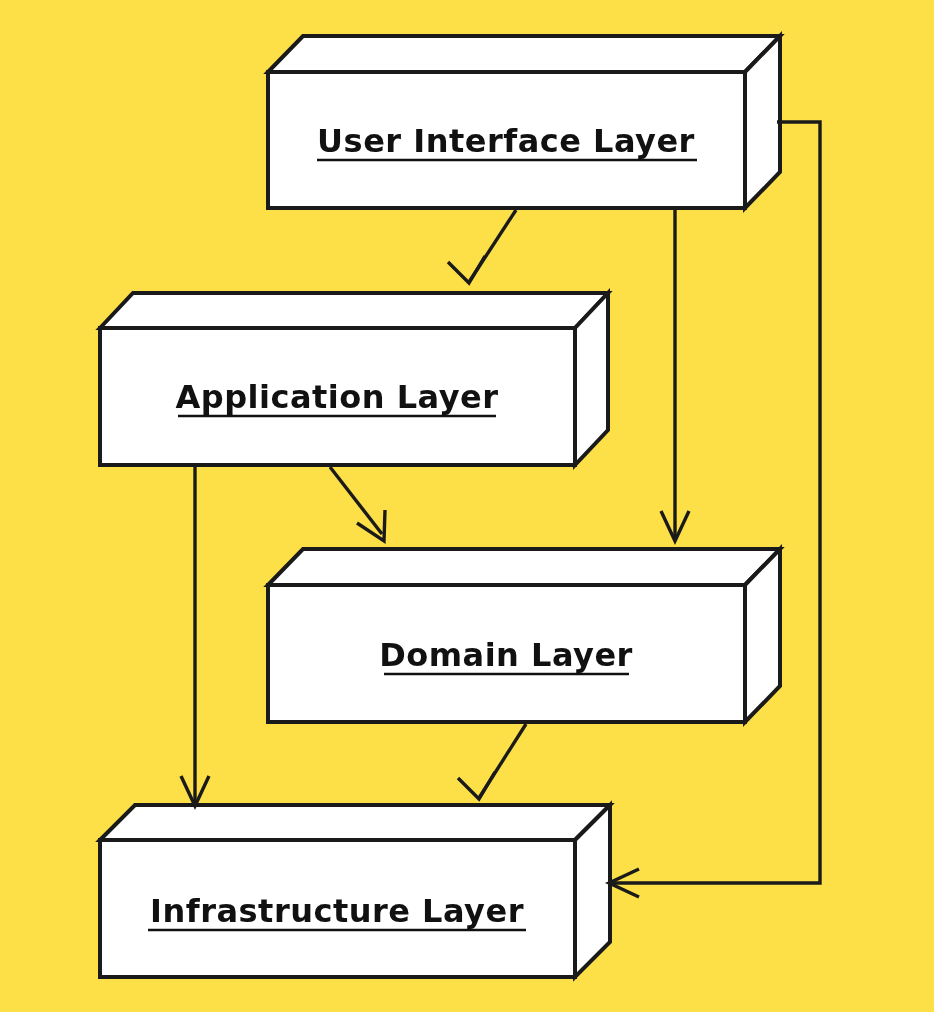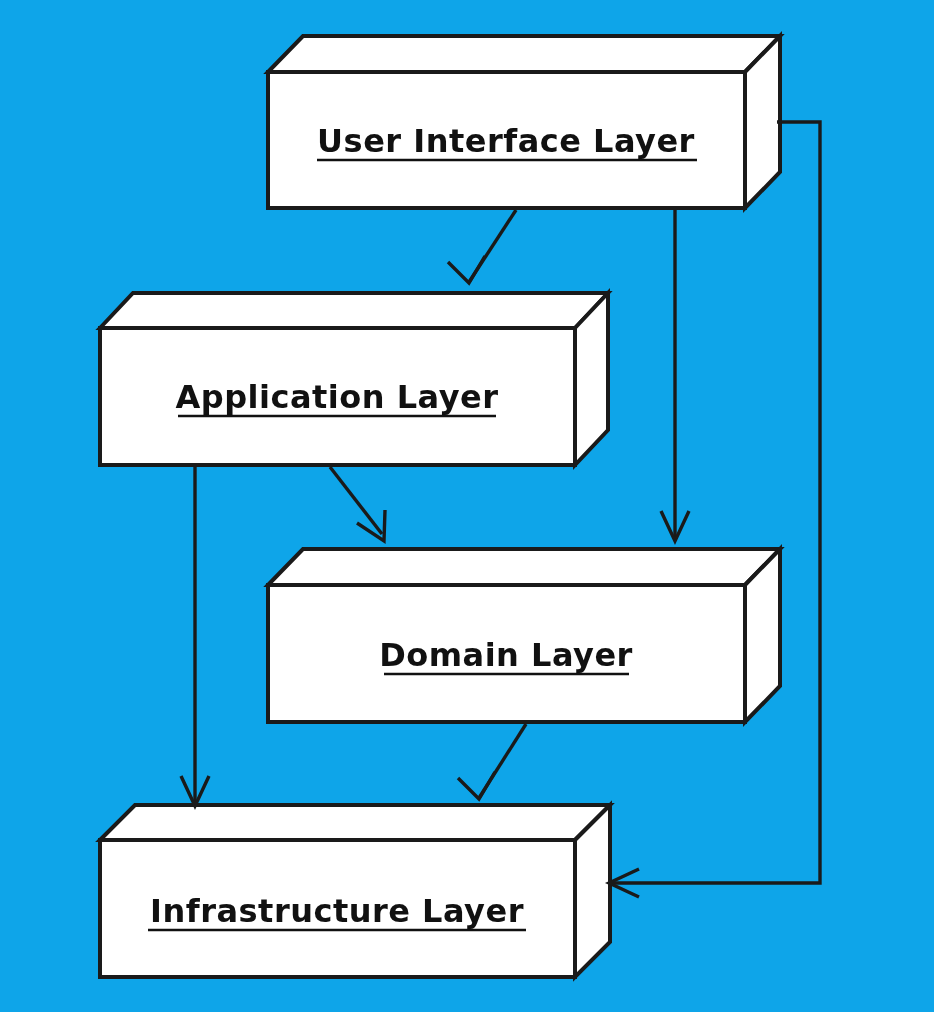--- a/index.html
+++ b/index.html
@@ -11,21 +11,21 @@
   body {
     width: 934px;
     height: 1012px;
     font-family: "DejaVu Sans", sans-serif;
     overflow: hidden;
   }
   #diagram-root {
     position: relative;
     width: 934px;
     height: 1012px;
-    background: #0ea5e9;
+    background: #fde047;
   }
   svg#arch-svg {
     display: block;
     width: 934px;
     height: 1012px;
   }
   .box-face {
     fill: #ffffff;
     stroke: #1a1a1a;
     stroke-width: 4;

